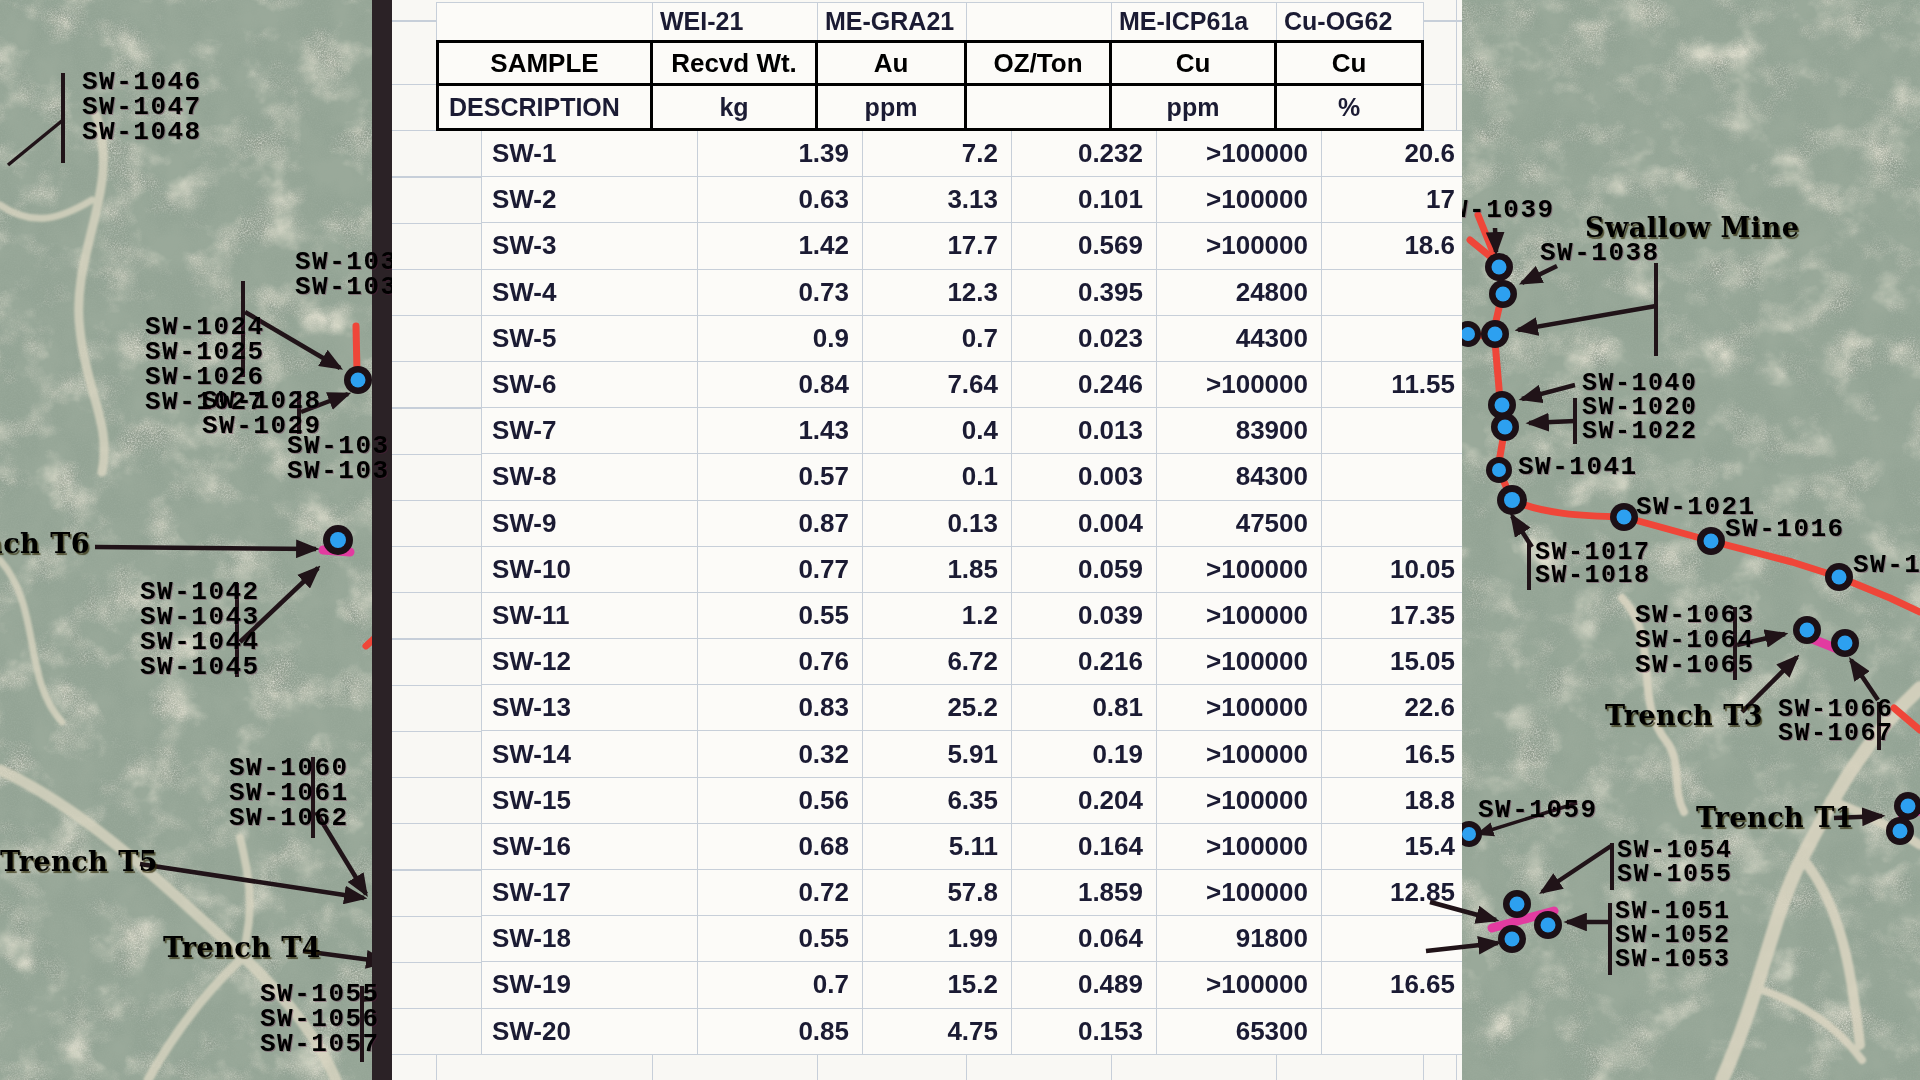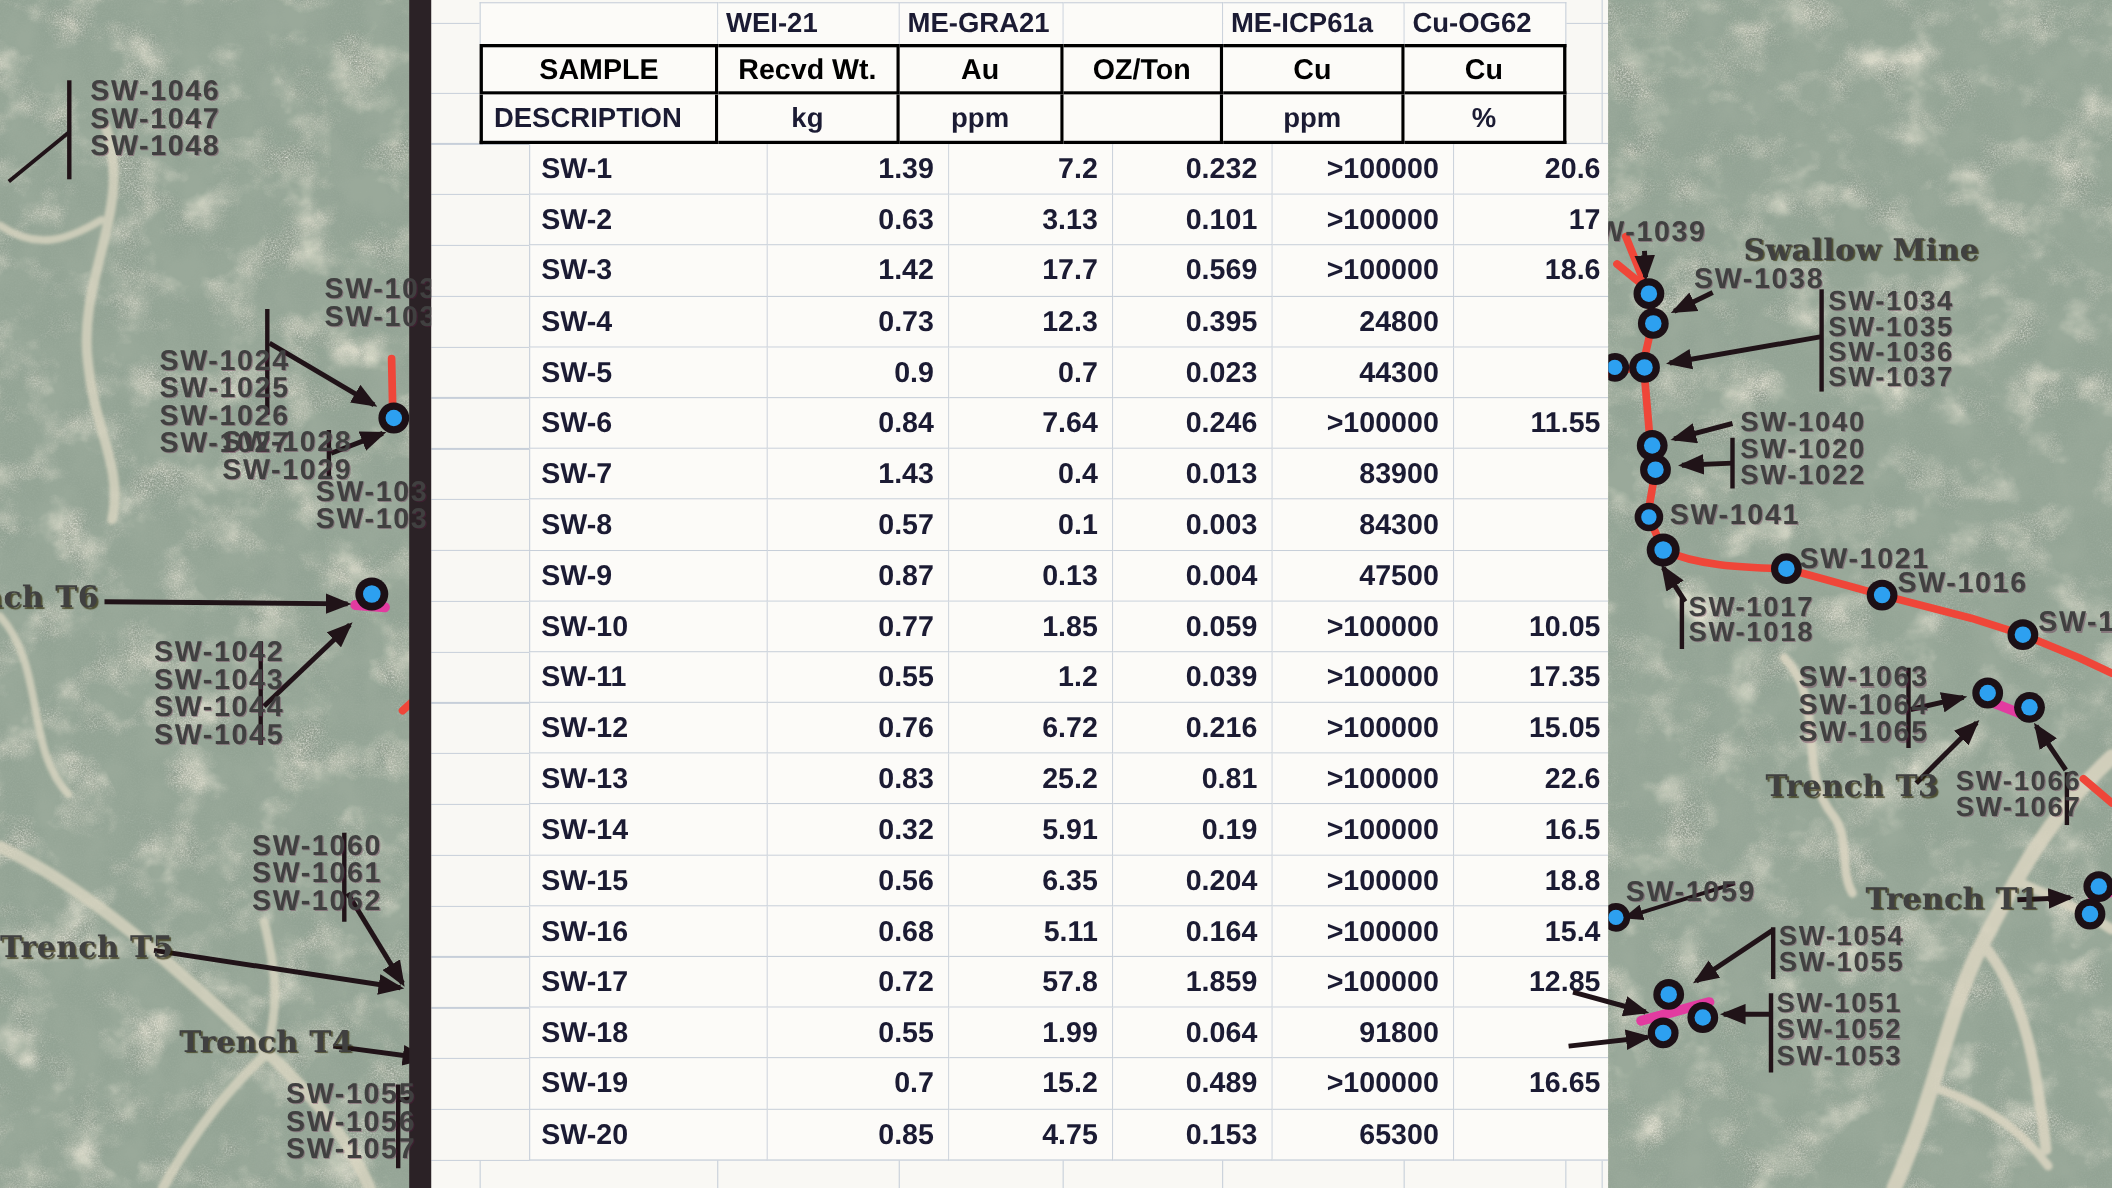--- a/index.html
+++ b/index.html
@@ -37,25 +37,25 @@
   .hrow2{height:45px;}
   .hrow2 .td{border-bottom:3px solid #000;border-right:3px solid #000;font-size:25px;}
   .hrow2 .td:first-child{border-left:3px solid #000;}
   .drow{height:46.2px;padding-left:45px;}
   .drow .td{border-bottom:1px solid #c7cfd9;border-right:1px solid #c7cfd9;font-size:26px;}
   .drow .td:first-child{border-left:1px solid #c7cfd9;}
   .ghost-row{height:25px;}
   .ghost-row .td{background:transparent;border-right:1px solid #c7cfd9;}
   .ghost-row .td:first-child{border-left:1px solid #c7cfd9;}
   
-  .plabel{position:absolute;font-family:Liberation Sans, sans-serif;font-weight:bold;
-      font-size:26px;line-height:25px;letter-spacing:1.5px;color:#404040;
+  .plabel{position:absolute;font-family:Liberation Mono, monospace;font-weight:bold;
+      font-size:26px;line-height:25px;letter-spacing:1.5px;color:#000000;
       text-shadow:1px 1px 0 rgba(96,30,70,.35);white-space:nowrap;z-index:8;}
   .ylabel{position:absolute;font-family:"DejaVu Serif",serif;font-weight:bold;
-      font-size:27px;letter-spacing:.5px;color:#404040;
+      font-size:27px;letter-spacing:.5px;color:#000000;
       text-shadow:1.5px 1.5px 1px rgba(45,40,5,.7);white-space:nowrap;z-index:8;}
   #global-overlay{position:absolute;left:0;top:0;z-index:6;pointer-events:none;}
 </style>
 </head>
 <body>
 
 <div id="canvas">
 
   <div class="map" id="map-left">
     <svg width="392" height="1080" viewBox="0 0 392 1080">
@@ -523,26 +523,20 @@
         <g>
             <circle cx="7" cy="834" r="13" fill="#1c1016"></circle>
             <circle cx="7" cy="834" r="7" fill="#2da0f0"></circle>
           </g>
       </g>
     </svg>
 
     <div class="plabel" style="left:-10px;top:198px;">W-1039</div>
     <div class="ylabel" style="left:123px;top:212px;">Swallow Mine</div>
     <div class="plabel" style="left:78px;top:241px;">SW-1038</div>
-    <div class="plabel" style="left:200px;top:263px;line-height:23px;font-size:25px;">
-      <div>SW-1034</div>
-      <div>SW-1035</div>
-      <div>SW-1036</div>
-      <div>SW-1037</div>
-    </div>
     <div class="plabel" style="left:120px;top:372px;line-height:24px;font-size:25px;">
       <div>SW-1040</div>
       <div>SW-1020</div>
       <div>SW-1022</div>
     </div>
     <div class="plabel" style="left:56px;top:455px;">SW-1041</div>
     <div class="plabel" style="left:174px;top:495px;">SW-1021</div>
     <div class="plabel" style="left:263px;top:517px;">SW-1016</div>
     <div class="plabel" style="left:391px;top:553px;">SW-10</div>
     <div class="plabel" style="left:73px;top:541px;line-height:23px;font-size:25px;">

